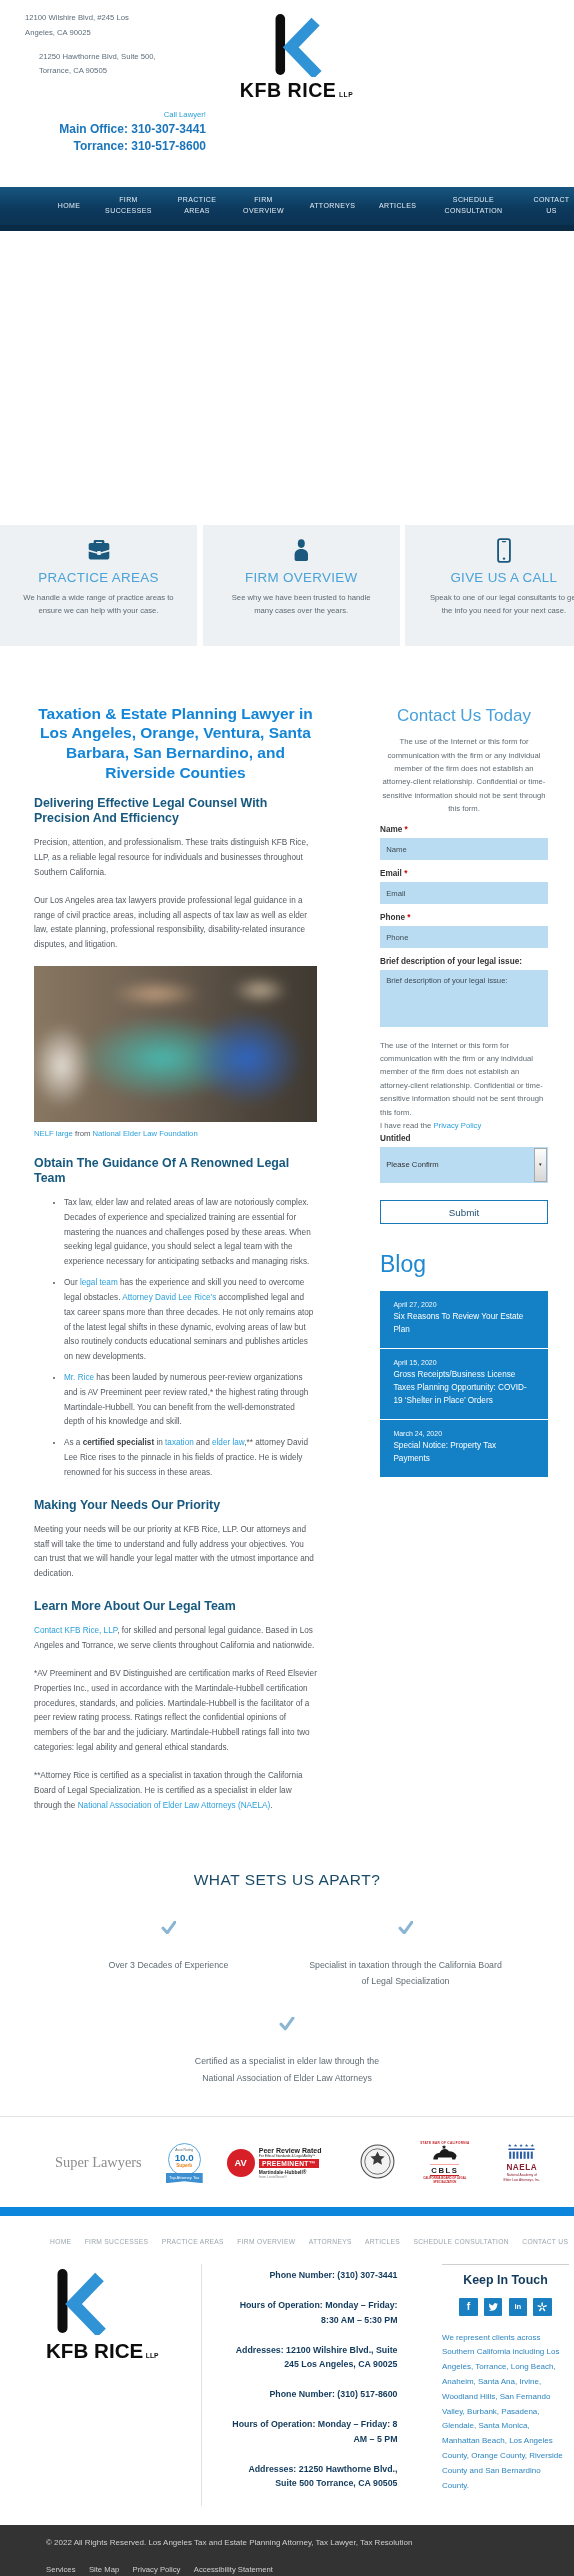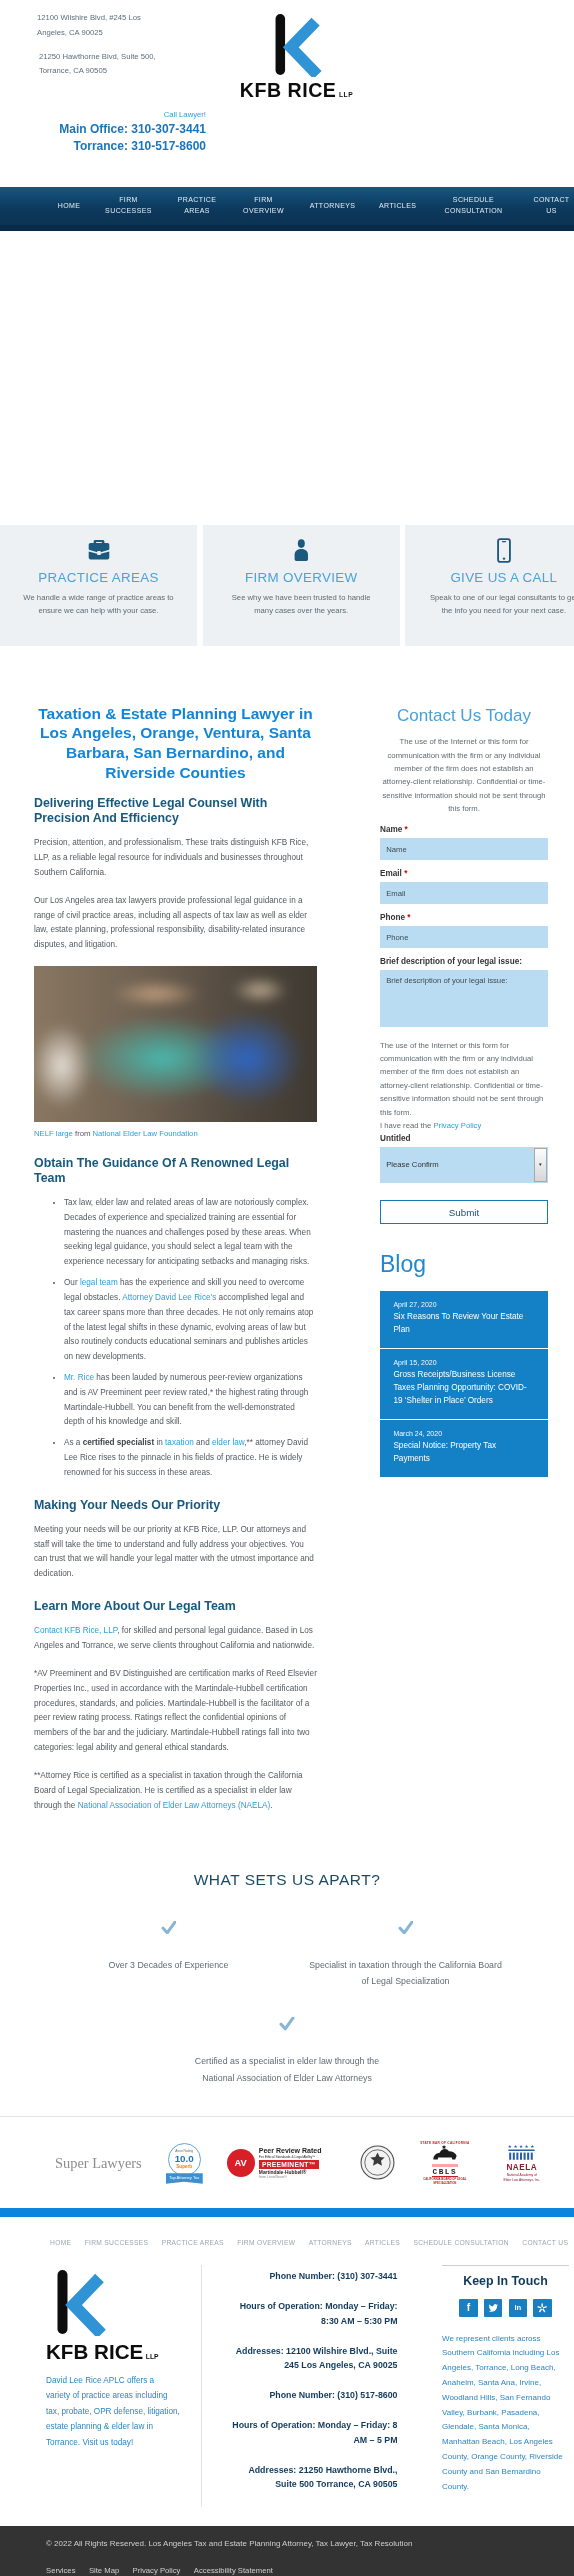--- a/index.html
+++ b/index.html
@@ -3,21 +3,21 @@
 <meta charset="utf-8">
 <style>
   * { margin:0; padding:0; box-sizing:border-box; }
   html,body { width:574px; overflow:hidden; }
   body { height:2923px; background:#fff; font-family:"Liberation Sans", sans-serif; color:#54595f; position:relative; }
   a { text-decoration:none; }
 
   
   .topbar { position:relative; height:187px; background:#fff; }
   .addr { position:absolute; color:#5d6d7a; font-size:7.7px; line-height:1.85; }
-  .addr1 { left:37px; top:11.3px; width:155px; }
+  .addr1 { left:25px; top:11.3px; width:155px; }
   .addr2 { left:39px; top:50px; width:155px; }
   .callblock { position:absolute; left:31px; top:110px; width:175px; text-align:right; }
   .call-today { color:#29a0da; font-size:7.7px; margin-bottom:2.1px; }
   .phone-big { color:#1a75bb; font-weight:bold; font-size:12px; line-height:1.4; }
   .logo { position:absolute; left:223px; top:12.4px; width:147px; text-align:center; }
   .logo svg { display:block; margin:0 auto; }
   .logo-text { font-size:19.6px; font-weight:800; color:#0d0d0d; letter-spacing:0.5px; margin-top:2.1px; white-space:nowrap; }
   .logo-llp { font-size:6.7px; font-weight:800; margin-left:2.6px; }
 
   
@@ -107,21 +107,21 @@
   .av-circle { width:28px; height:28px; border-radius:50%; background:#d71f27; color:#fff; font-weight:bold; font-size:9.3px;
     display:flex; align-items:center; justify-content:center; flex:none; }
   .av-right { margin-left:4.1px; width:77px; }
   .av-l1 { font-size:7px; font-weight:bold; color:#1c1c1c; }
   .av-l2 { font-size:3.3px; color:#1c1c1c; margin:0.5px 0 1px; }
   .av-banner { background:#d71f27; color:#fff; font-size:6.7px; font-weight:bold; padding:1px 3.1px; letter-spacing:0.3px; display:inline-block; }
   .av-l3 { font-size:4.9px; font-weight:bold; color:#1c1c1c; margin-top:1.5px; }
   .av-l4 { font-size:3.6px; color:#888; }
   .cbls { text-align:center; width:52px; }
   .cbls-arc { font-size:3.1px; color:#c22026; font-weight:bold; letter-spacing:0.3px; }
-  .cbls-acno { font-size:7.7px; font-weight:bold; color:#1c1c1c; letter-spacing:1.5px; border-top:3px solid #fca5a5; border-bottom:1px solid #c22026; display:inline-block; padding:0.5px 1px; margin-top:1px;font-family:Liberation Mono, monospace; }
+  .cbls-acno { font-size:7.7px; font-weight:bold; color:#1c1c1c; letter-spacing:1.5px; border-top:1px solid #fca5a5; border-bottom:1px solid #c22026; display:inline-block; padding:0.5px 1px; margin-top:1px; }
   .cbls-cap { font-size:2.8px; color:#c22026; font-weight:bold; margin-top:1px; line-height:1.4; }
   .naela { text-align:center; width:54px; }
   .naela-stars { color:#2b5fa5; font-size:4.6px; letter-spacing:1.5px; }
   .naela-name { font-size:8.2px; font-weight:bold; color:#8c1d2f; letter-spacing:0.5px; margin-top:1px; }
   .naela-cap { font-size:3.3px; color:#8c1d2f; line-height:1.5; margin-top:1px; }
 
   .blue-bar { height:9.3px; background:#0c86dd; }
 
   
   .footer-nav { display:flex; gap:13.4px; margin:21.6px 0 0 50px; }
@@ -407,21 +407,20 @@
 
 <div class="fcols">
   <div class="fcol1">
     <span>
       <svg width="67" height="68" viewBox="0 0 64 68">
         <rect x="10" y="2" width="10" height="64" rx="5" fill="#0d0d0d"></rect>
         <polyline points="52,10 26,37 54,66" fill="none" stroke="#2f93d6" stroke-width="12"></polyline>
       </svg>
     </span>
     <div class="fc1-name"><span>KFB RICE</span><span class="fc1-llp">LLP</span></div>
-    <div class="fc1-tag">David Lee Rice APLC offers a variety of practice areas including tax, probate, OPR defense, litigation, estate planning &amp; elder law in Torrance. Visit us today!</div>
   </div>
   <div class="fdivider"></div>
   <div class="fcol2">
     <div class="fitem">Phone Number: (310) 307-3441</div>
     <div class="fitem">Hours of Operation: Monday – Friday: 8:30 AM – 5:30 PM</div>
     <div class="fitem">Addresses: 12100 Wilshire Blvd., Suite 245 Los Angeles, CA 90025</div>
     <div class="fitem">Phone Number: (310) 517-8600</div>
     <div class="fitem">Hours of Operation: Monday – Friday: 8 AM – 5 PM</div>
     <div class="fitem">Addresses: 21250 Hawthorne Blvd., Suite 500 Torrance, CA 90505</div>
   </div>

